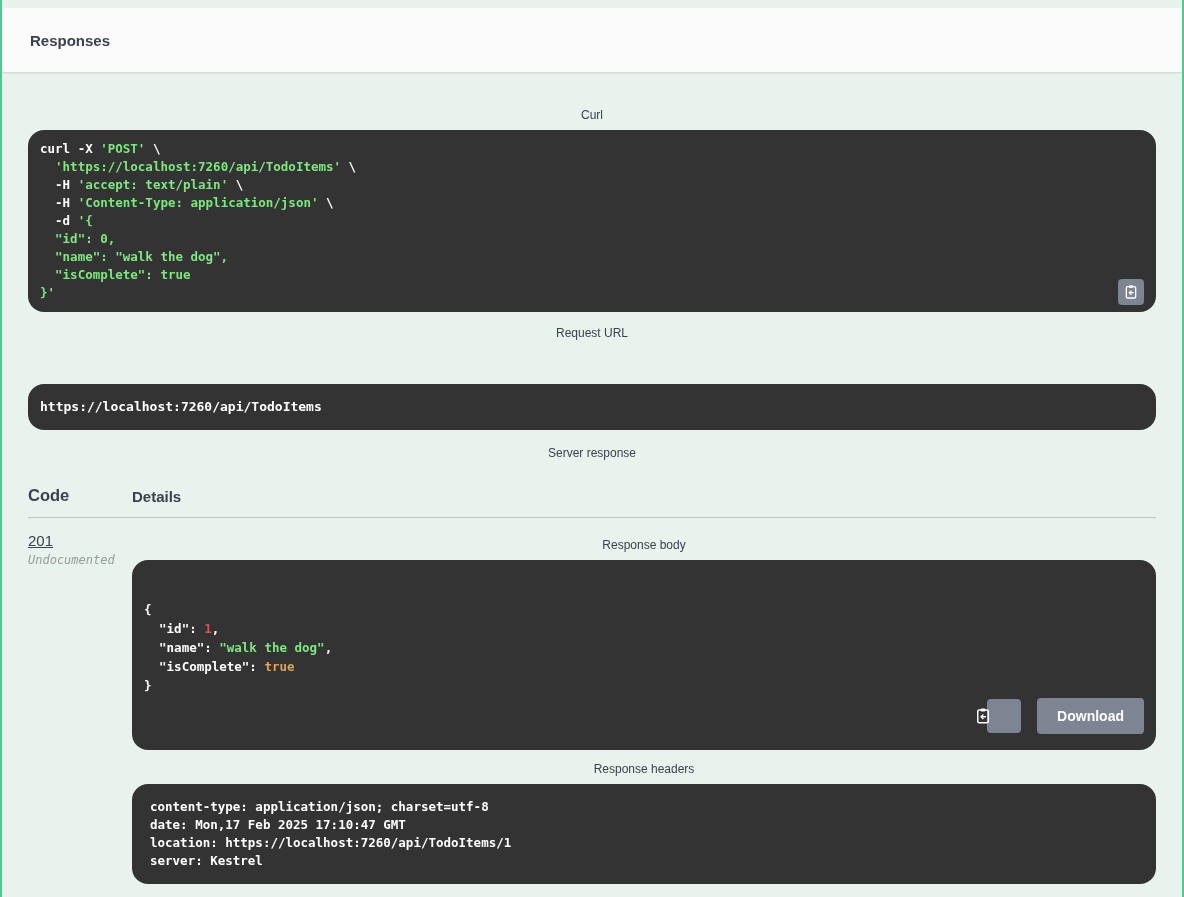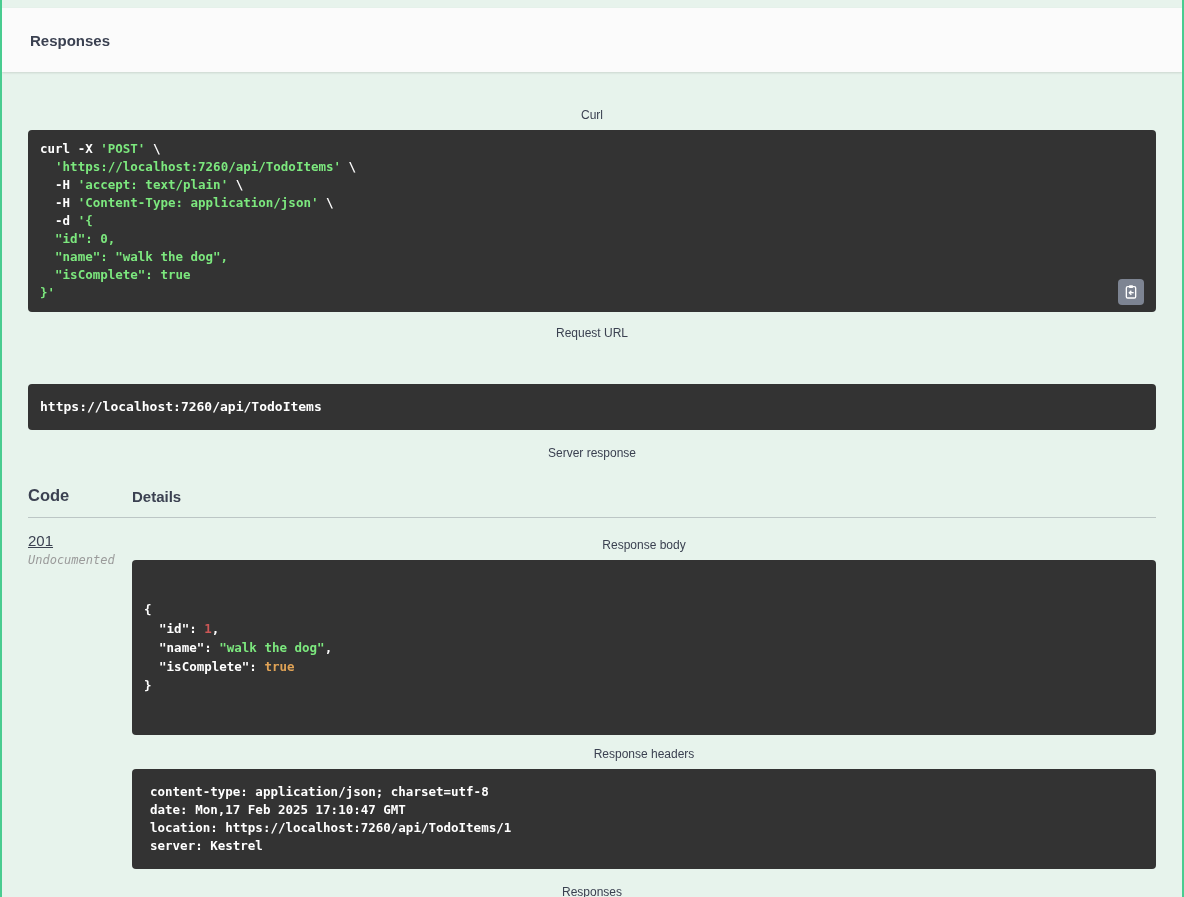--- a/index.html
+++ b/index.html
@@ -27,21 +27,21 @@
   }
   .section-band{
     margin-top:8px;height:64px;background:var(--band-bg);
     box-shadow:0 1px 2px rgba(0,0,0,.12);
     display:flex;align-items:center;padding:0 28px;
   }
   .section-band h4{font-size:15px;font-weight:bold;color:var(--ink);}
   .content{padding:0 26px;}
   .lbl{font-size:12px;font-weight:normal;color:var(--ink);text-align:center;}
   .codeblock{
-    background:var(--code-bg);border-radius:4px;color:var(--tok-plain);
+    background:var(--code-bg);border-radius:16px;color:var(--tok-plain);
     font-family:"DejaVu Sans Mono","Liberation Mono",monospace;
     font-size:12.5px;font-weight:bold;
     padding:10px 12px;white-space:pre;position:relative;
   }
   .codeblock .code-line{line-height:18px;}
   .body-block .code-line{line-height:19px;}
   .hdrs-block{padding:14px 18px;}
   .tok-p{color:var(--tok-plain);}
   .tok-s{color:var(--tok-string);}
   .tok-n{color:var(--tok-number);}
@@ -119,20 +119,33 @@
 
     <div class="resp-row">
       <div class="col-code">
         <div class="status-code">201</div>
         <div class="undoc">Undocumented</div>
       </div>
       <div class="details-col">
         <h5 class="lbl body-label">Response body</h5>
         <div class="codeblock body-block">
           <div><div class="code-line"><span class="tok-p">{</span></div><div class="code-line"><span class="tok-p">  "id": </span><span class="tok-n">1</span><span class="tok-p">,</span></div><div class="code-line"><span class="tok-p">  "name": </span><span class="tok-s">"walk the dog"</span><span class="tok-p">,</span></div><div class="code-line"><span class="tok-p">  "isComplete": </span><span class="tok-b">true</span></div><div class="code-line"><span class="tok-p">}</span></div></div>
+          <div class="block-actions">
+            <button class="icon-btn">
+              <span>
+                <svg width="18" height="18" viewBox="0 0 24 24" fill="none" stroke="#ffffff" stroke-width="2">
+                  <rect x="5" y="4" width="14" height="17" rx="2"></rect>
+                  <rect x="9" y="2" width="6" height="4" rx="1" fill="#ffffff" stroke="none"></rect>
+                  <path d="M16 13 H10"></path>
+                  <path d="M12.5 10 L9.5 13 L12.5 16"></path>
+                </svg>
+              </span>
+            </button>
+            <button class="download-btn">Download</button>
+          </div>
         </div>
 
         <h5 class="lbl hdrs-label">Response headers</h5>
         <div class="codeblock hdrs-block"><div class="code-line"><span class="tok-p">content-type: application/json; charset=utf-8 </span></div><div class="code-line"><span class="tok-p">date: Mon,17 Feb 2025 17:10:47 GMT </span></div><div class="code-line"><span class="tok-p">location: https://localhost:7260/api/TodoItems/1 </span></div><div class="code-line"><span class="tok-p">server: Kestrel </span></div></div>
       </div>
     </div>
 
     <h5 class="lbl responses-label">Responses</h5>
 
   </div>

